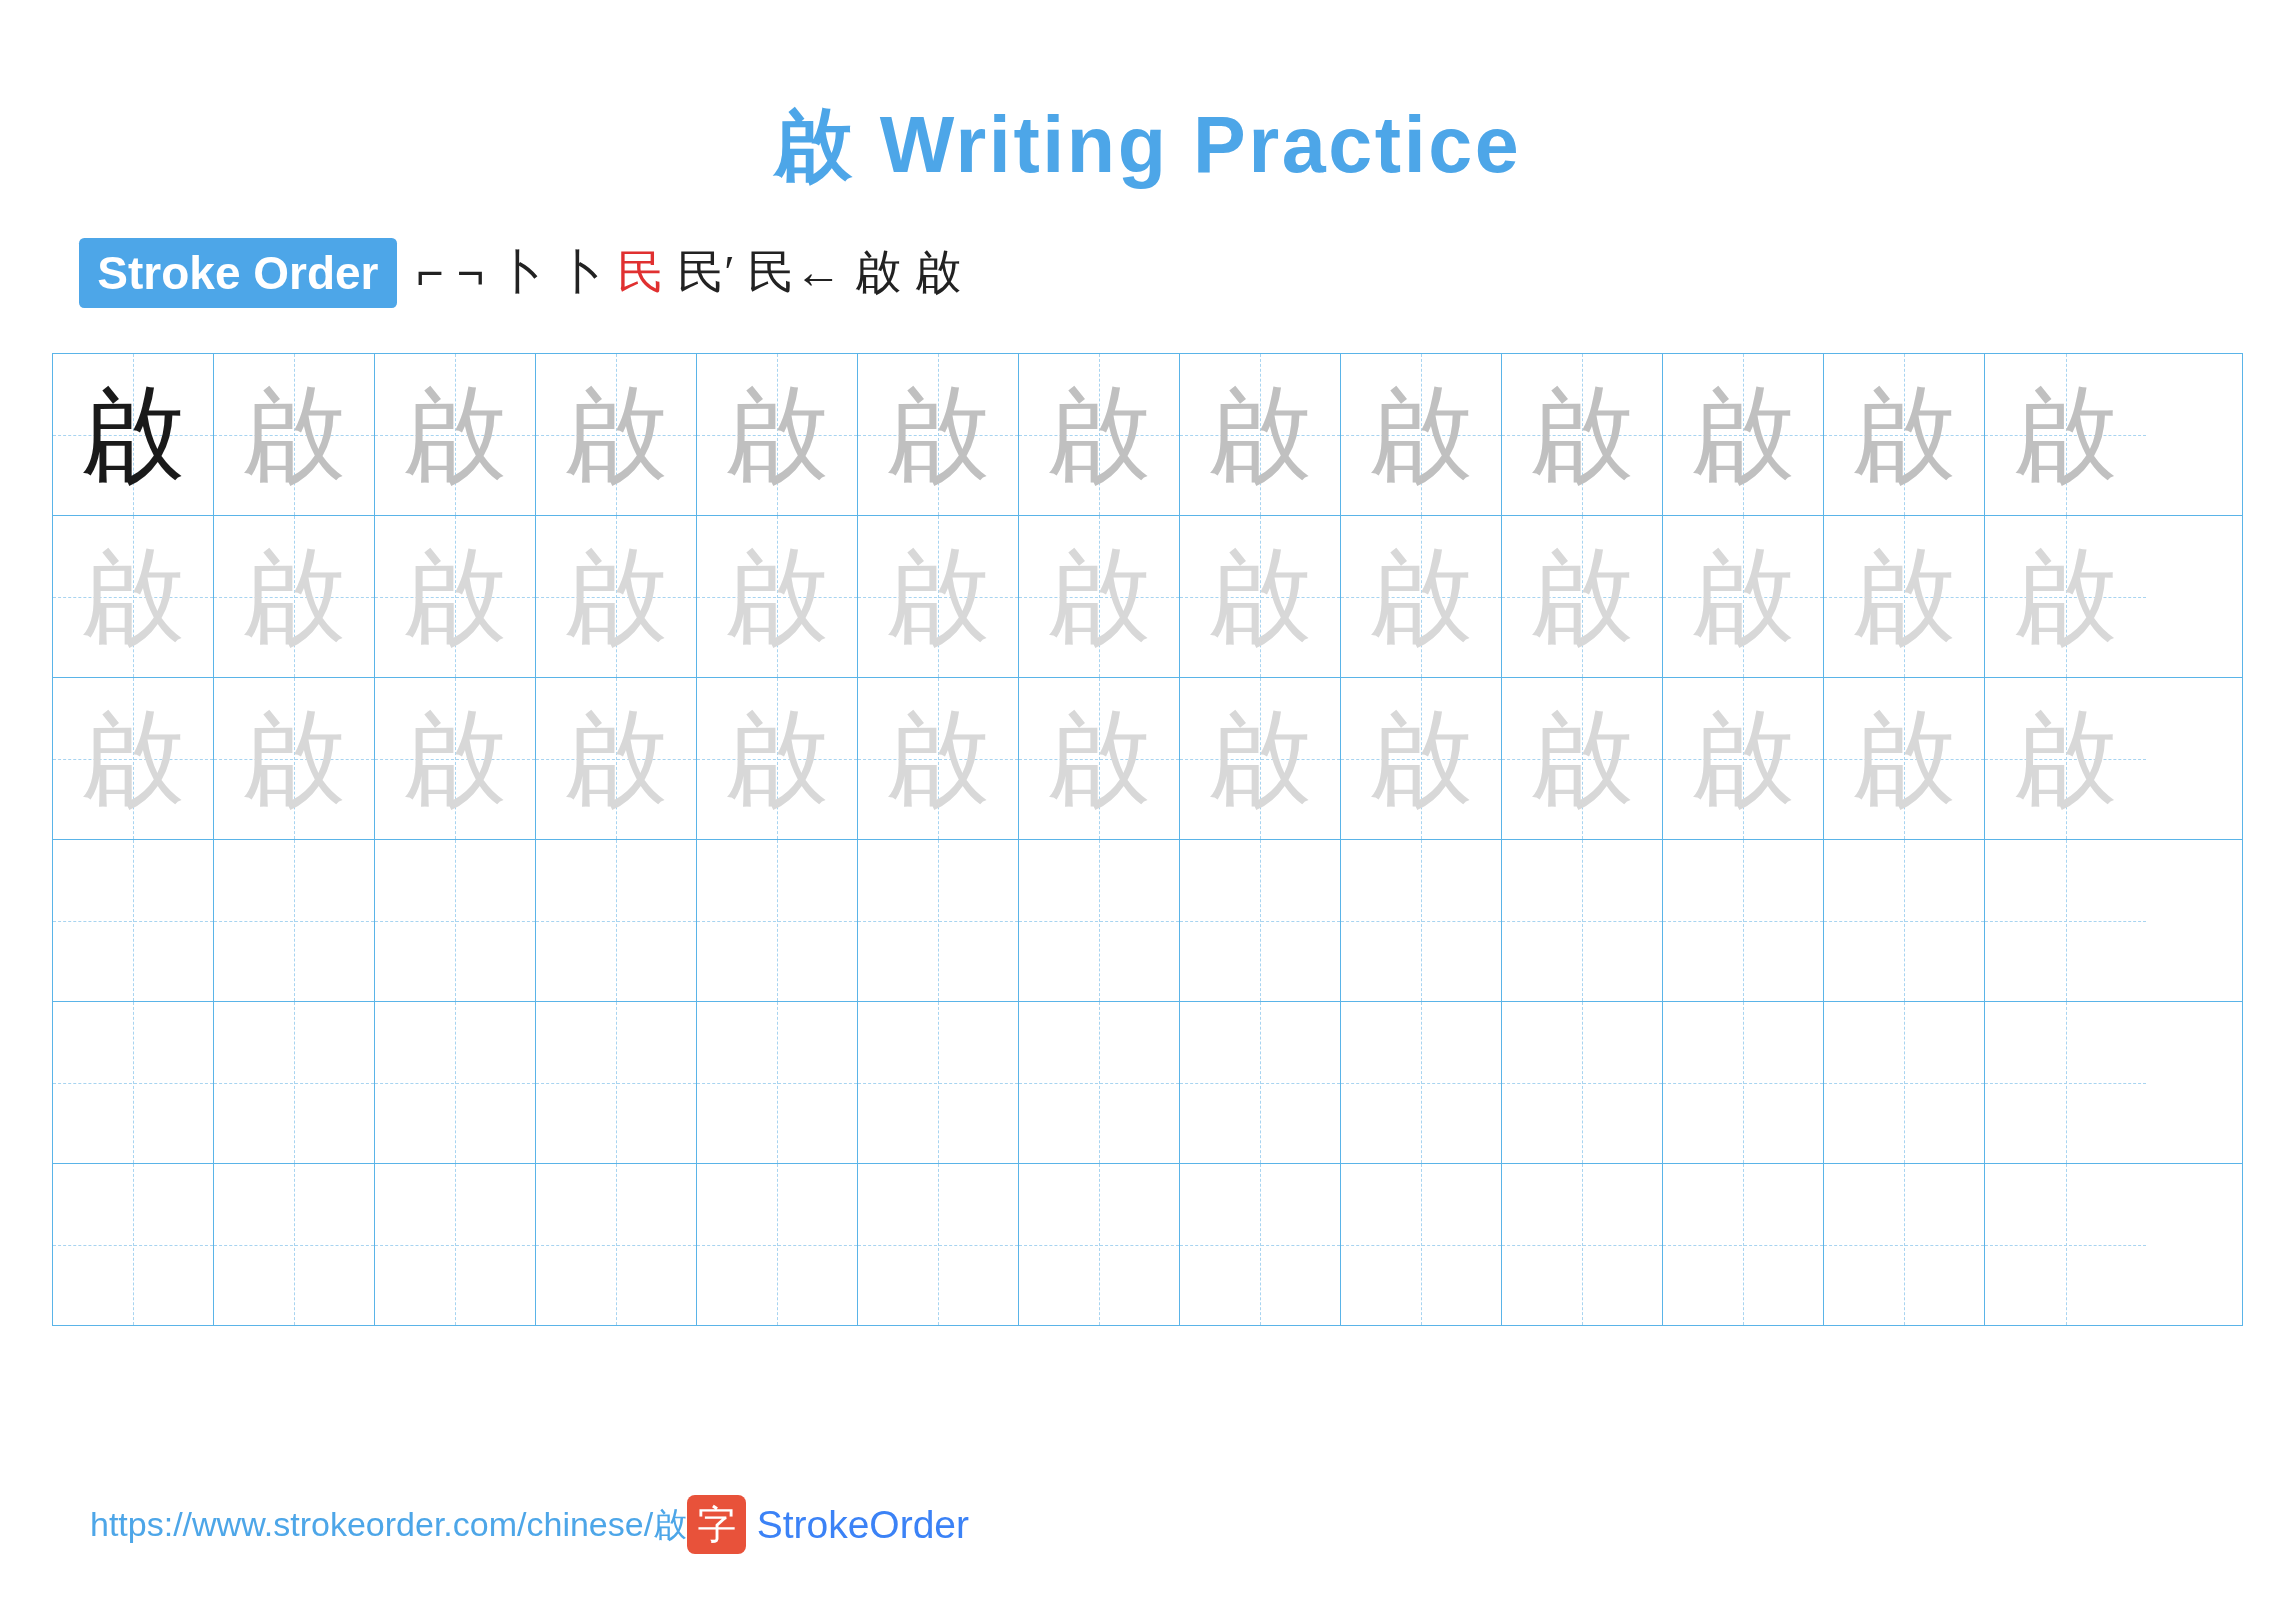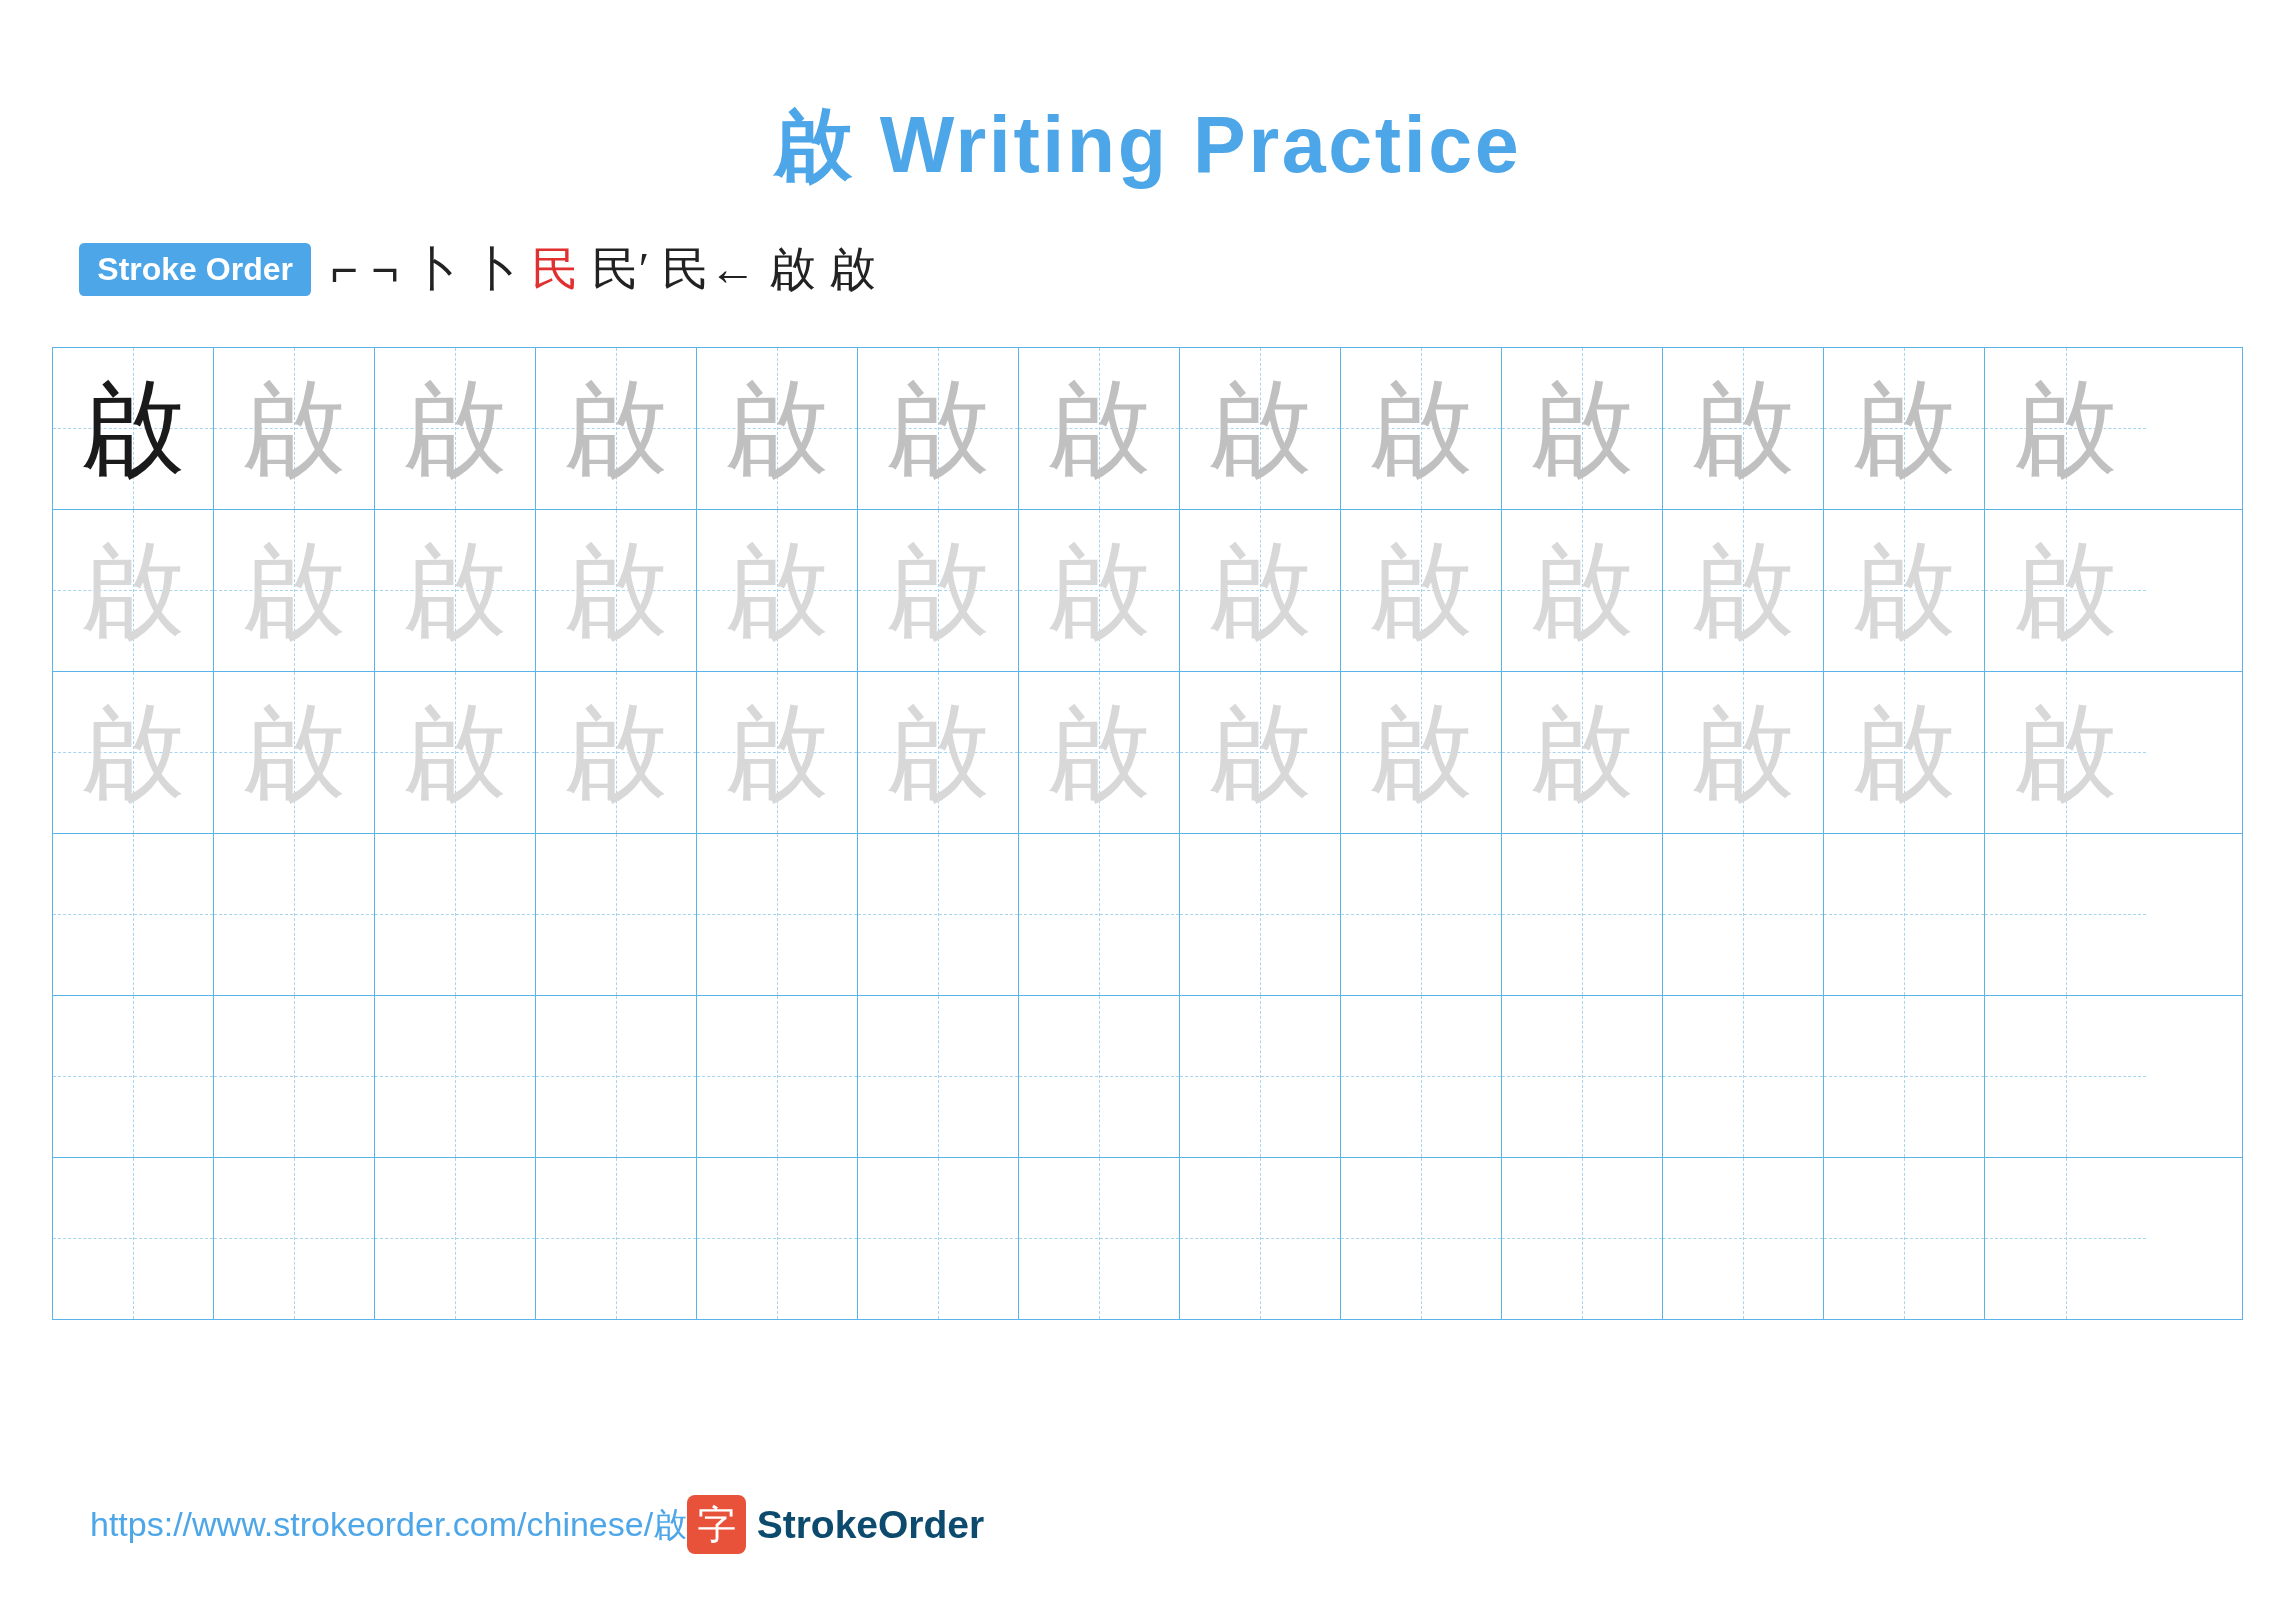--- a/index.html
+++ b/index.html
@@ -26,21 +26,21 @@
     .stroke-order-section {
       display: flex;
       align-items: center;
       padding: 39px 79px 26px 79px;
       gap: 19.6px;
     }
 
     .stroke-order-badge {
       background: #4da6e8;
       color: white;
-      font-size: 32px;
+      font-size: 46px;
       font-weight: bold;
       padding: 7.9px 18.3px;
       border-radius: 5.2px;
       white-space: nowrap;
     }
 
     .stroke-steps {
       display: flex;
       align-items: center;
       gap: 13px;
@@ -156,22 +156,22 @@
       display: flex;
       align-items: center;
       justify-content: center;
       color: white;
       font-size: 39px;
       font-family: serif;
     }
 
     .footer-logo-text {
       font-size: 39px;
-      font-weight: bold;
-      color: #0c4a6e;
+      font-weight: normal;
+      color: #3b82f6;
     }
   </style>
 </head>
 <body>
 
 <h1 class="page-title">啟 Writing Practice</h1>
 
 <div class="stroke-order-section">
   <div class="stroke-order-badge">Stroke Order</div>
   <div class="stroke-steps">

